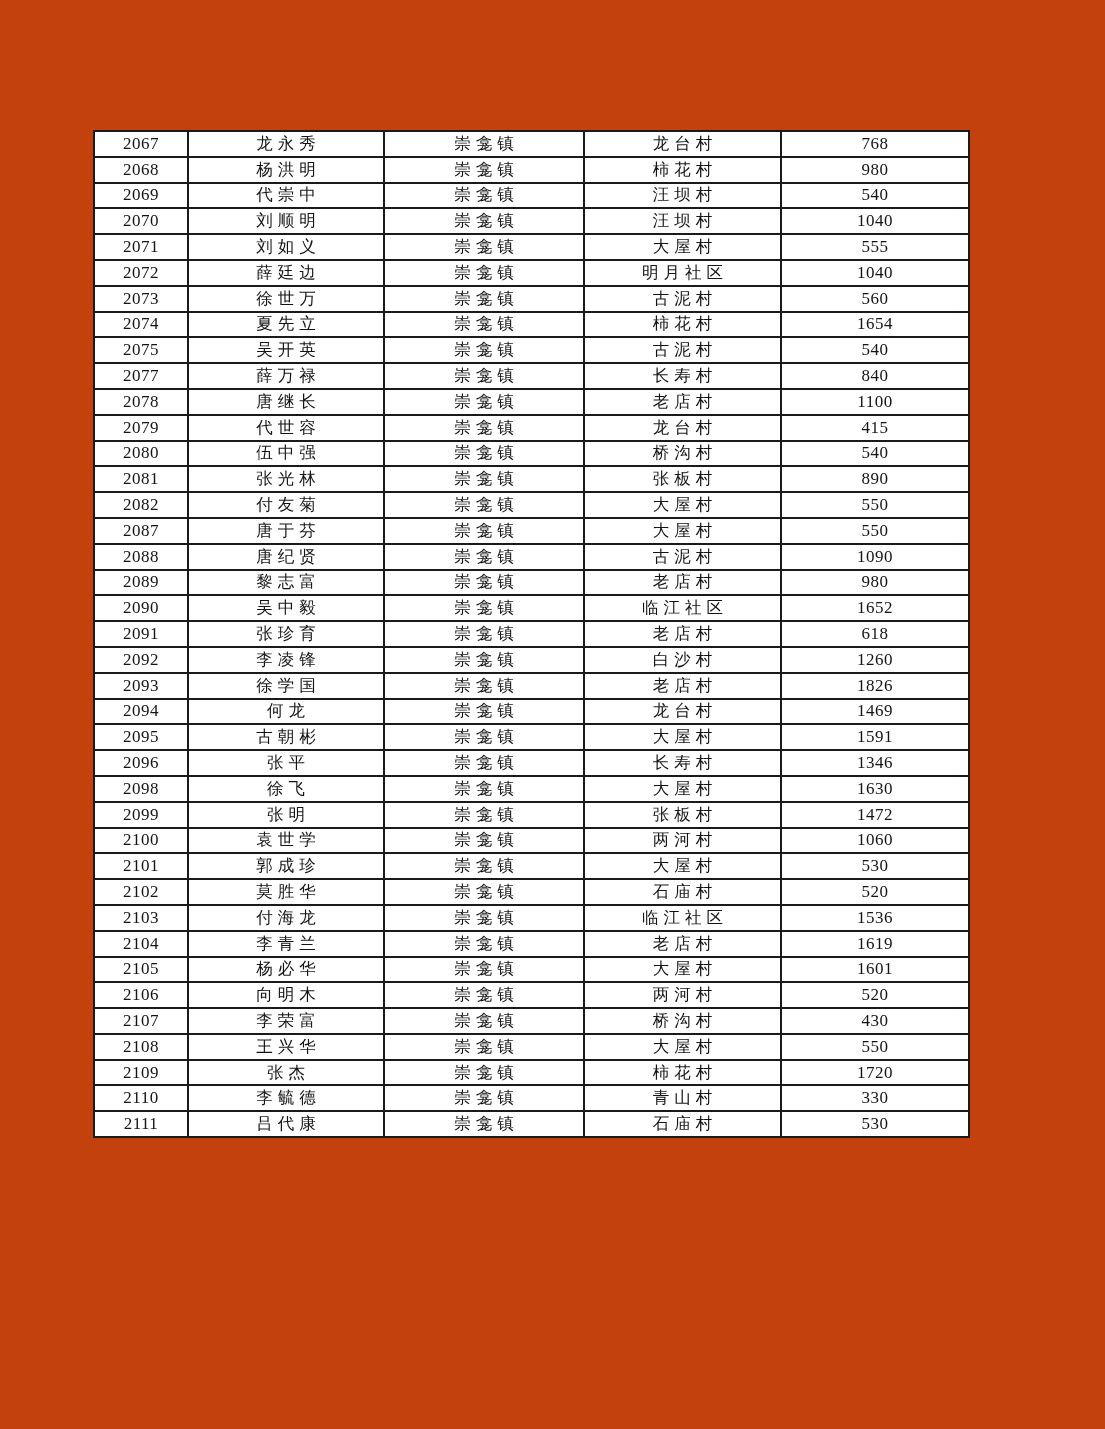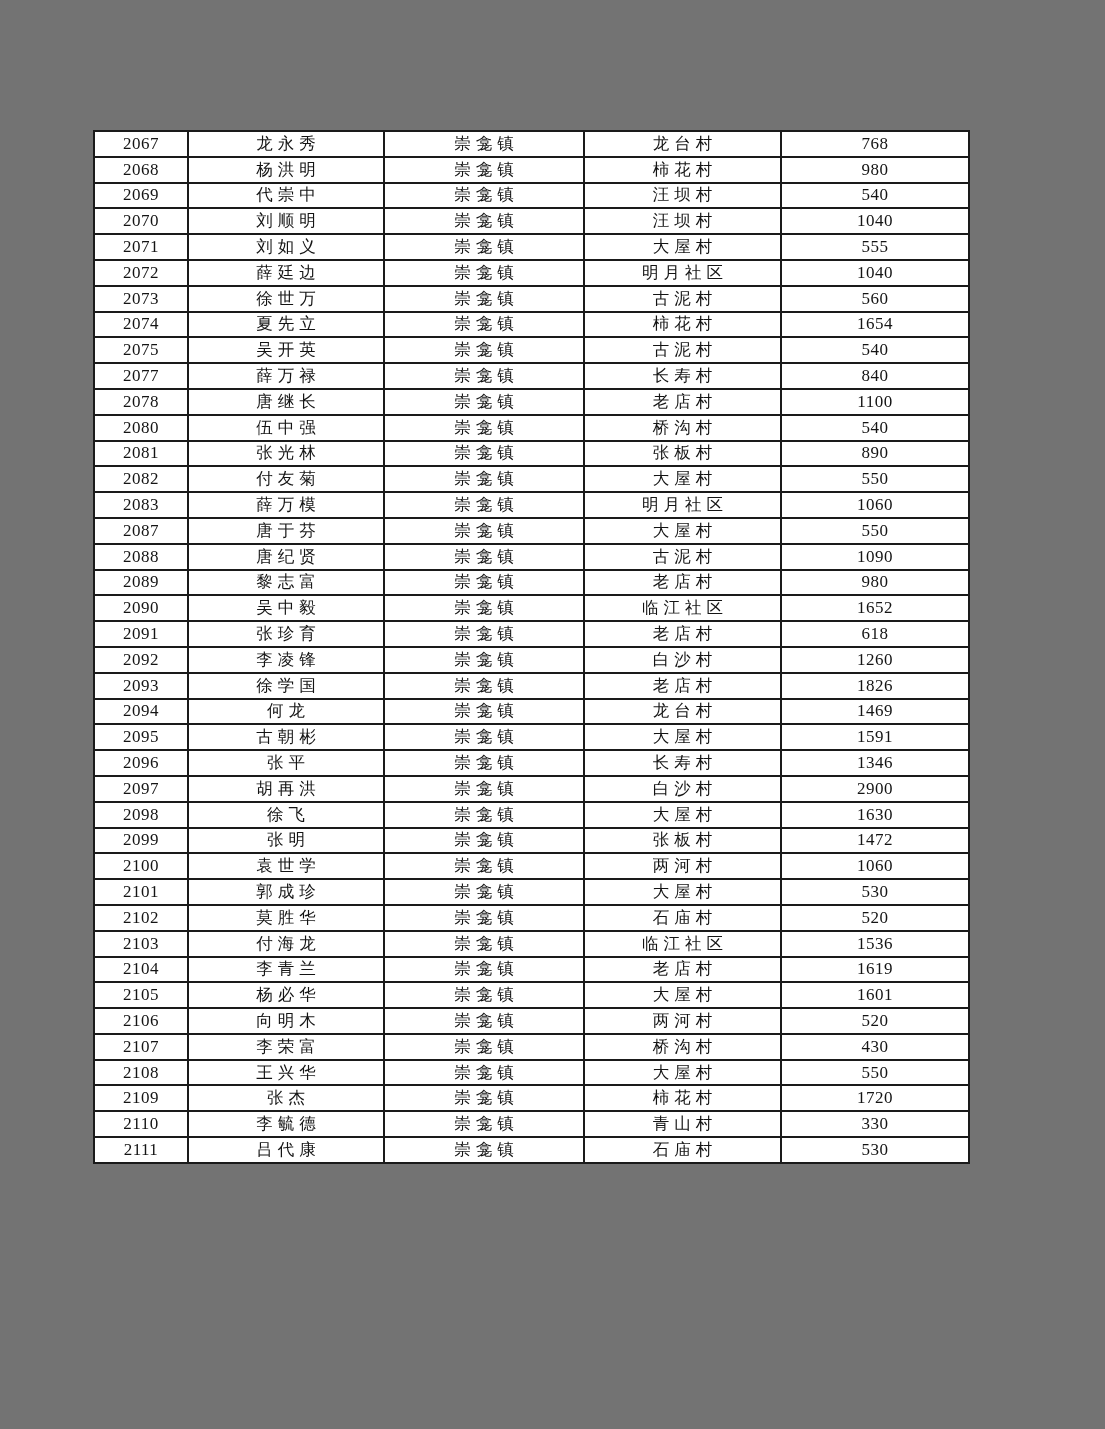--- a/index.html
+++ b/index.html
@@ -14,21 +14,21 @@
     color: #141414;
     position: relative;
     overflow: hidden;
   }
   .page {
     position: absolute;
     left: 0;
     top: 0;
     width: 1105px;
     height: 1429px;
-    background: #737373;
+    background: #c2410c;
   }
   table.roster {
     position: absolute;
     left: 93px;
     top: 130px;
     width: 875px;
     border-collapse: separate;
     border-spacing: 0;
     table-layout: fixed;
     border: 1px solid #1a1a1a;
@@ -144,20 +144,27 @@
           <td class="num">840</td>
         </tr>
         <tr>
           <td class="num">2078</td>
           <td class="cjk">唐继长</td>
           <td class="cjk">崇龛镇</td>
           <td class="cjk">老店村</td>
           <td class="num">1100</td>
         </tr>
         <tr>
+          <td class="num">2079</td>
+          <td class="cjk">代世容</td>
+          <td class="cjk">崇龛镇</td>
+          <td class="cjk">龙台村</td>
+          <td class="num">415</td>
+        </tr>
+        <tr>
           <td class="num">2080</td>
           <td class="cjk">伍中强</td>
           <td class="cjk">崇龛镇</td>
           <td class="cjk">桥沟村</td>
           <td class="num">540</td>
         </tr>
         <tr>
           <td class="num">2081</td>
           <td class="cjk">张光林</td>
           <td class="cjk">崇龛镇</td>
@@ -165,27 +172,20 @@
           <td class="num">890</td>
         </tr>
         <tr>
           <td class="num">2082</td>
           <td class="cjk">付友菊</td>
           <td class="cjk">崇龛镇</td>
           <td class="cjk">大屋村</td>
           <td class="num">550</td>
         </tr>
         <tr>
-          <td class="num">2083</td>
-          <td class="cjk">薛万模</td>
-          <td class="cjk">崇龛镇</td>
-          <td class="cjk">明月社区</td>
-          <td class="num">1060</td>
-        </tr>
-        <tr>
           <td class="num">2087</td>
           <td class="cjk">唐于芬</td>
           <td class="cjk">崇龛镇</td>
           <td class="cjk">大屋村</td>
           <td class="num">550</td>
         </tr>
         <tr>
           <td class="num">2088</td>
           <td class="cjk">唐纪贤</td>
           <td class="cjk">崇龛镇</td>
@@ -240,27 +240,20 @@
           <td class="cjk">崇龛镇</td>
           <td class="cjk">大屋村</td>
           <td class="num">1591</td>
         </tr>
         <tr>
           <td class="num">2096</td>
           <td class="cjk">张平</td>
           <td class="cjk">崇龛镇</td>
           <td class="cjk">长寿村</td>
           <td class="num">1346</td>
-        </tr>
-        <tr>
-          <td class="num">2097</td>
-          <td class="cjk">胡再洪</td>
-          <td class="cjk">崇龛镇</td>
-          <td class="cjk">白沙村</td>
-          <td class="num">2900</td>
         </tr>
         <tr>
           <td class="num">2098</td>
           <td class="cjk">徐飞</td>
           <td class="cjk">崇龛镇</td>
           <td class="cjk">大屋村</td>
           <td class="num">1630</td>
         </tr>
         <tr>
           <td class="num">2099</td>

